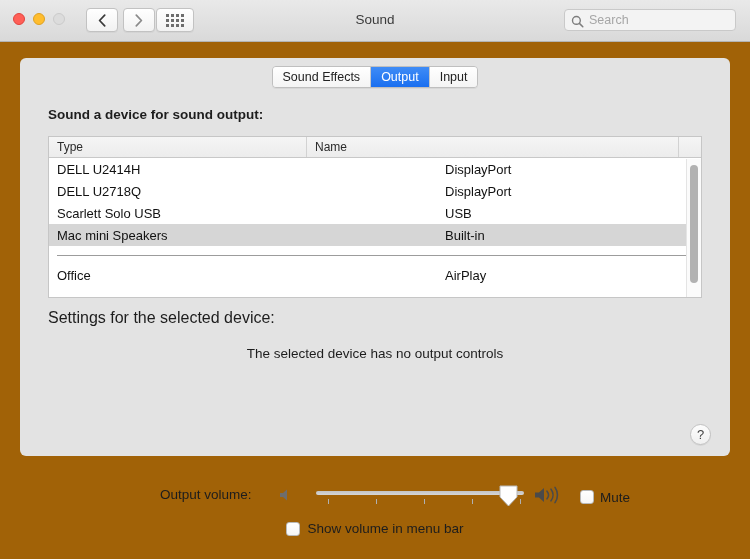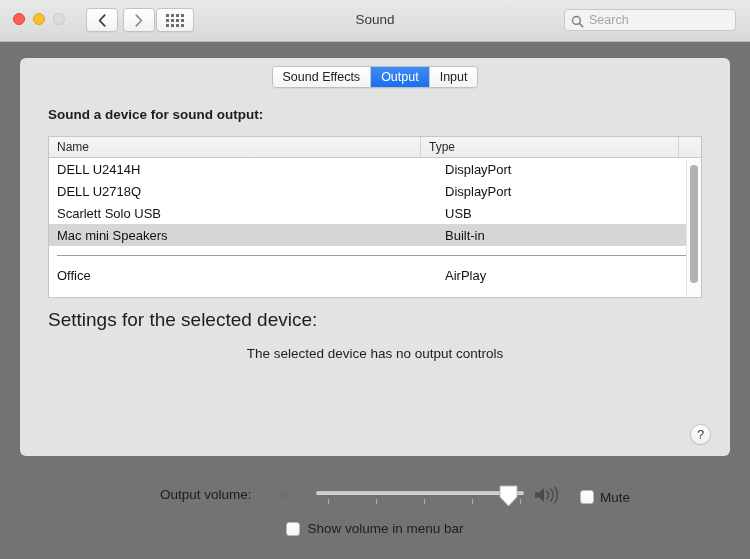--- a/index.html
+++ b/index.html
@@ -8,21 +8,21 @@
     width: 750px; height: 559px;
     overflow: hidden;
     font-family: "Liberation Sans", sans-serif;
     -webkit-font-smoothing: antialiased;
   }
   body { background: #ececec; }
 
   .window {
     position: absolute; left: 0; top: 0;
     width: 750px; height: 559px;
-    background: #737373;
+    background: #a16207;
     overflow: hidden;
   }
 
   
   .titlebar {
     position: absolute; left: 0; top: 0;
     width: 750px; height: 42px;
     background: linear-gradient(to bottom, #e9e9e9 0%, #d9d9d9 100%);
     border-bottom: 1px solid #b4b4b4;
   }
@@ -158,21 +158,21 @@
   .tscroll .thumb {
     position: absolute; left: 3px; top: 6px;
     width: 8px; height: 118px;
     border-radius: 4px;
     background: #b2b2b2;
   }
 
   
   .settings-label {
     position: absolute; left: 48px; top: 309px;
-    font-size: 19px; color: #1d1d1d;
+    font-size: 16px; color: #1d1d1d;
   }
   .no-controls {
     position: absolute; left: 0; top: 346px; width: 750px;
     text-align: center; font-size: 13.5px; color: #1d1d1d;
   }
 
   .helpbtn {
     position: absolute; left: 690px; top: 424px;
     width: 21px; height: 21px; border-radius: 50%;
     background: linear-gradient(to bottom,#fdfdfd,#f0f0f0);
@@ -300,22 +300,22 @@
       <div class="tab">Sound Effects</div>
       <div class="tab active">Output</div>
       <div class="tab">Input</div>
     </div>
   </div>
 
   <div class="section-title">Sound a device for sound output:</div>
 
   <div class="table">
     <div class="thead">
+      <div class="th type">Type</div>
       <div class="th name">Name</div>
-      <div class="th type">Type</div>
       <div class="th pad"></div>
     </div>
     <div class="tbody">
       <div class="trow">
         <span class="c-name">DELL U2414H</span>
         <span class="c-type">DisplayPort</span>
       </div>
       <div class="trow">
         <span class="c-name">DELL U2718Q</span>
         <span class="c-type">DisplayPort</span>

